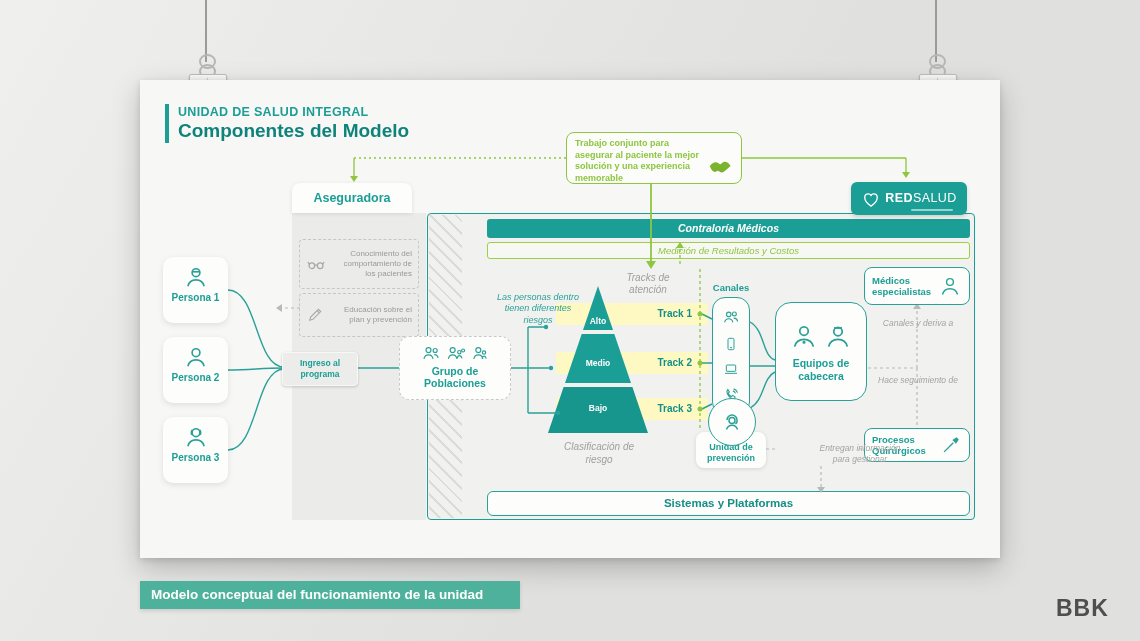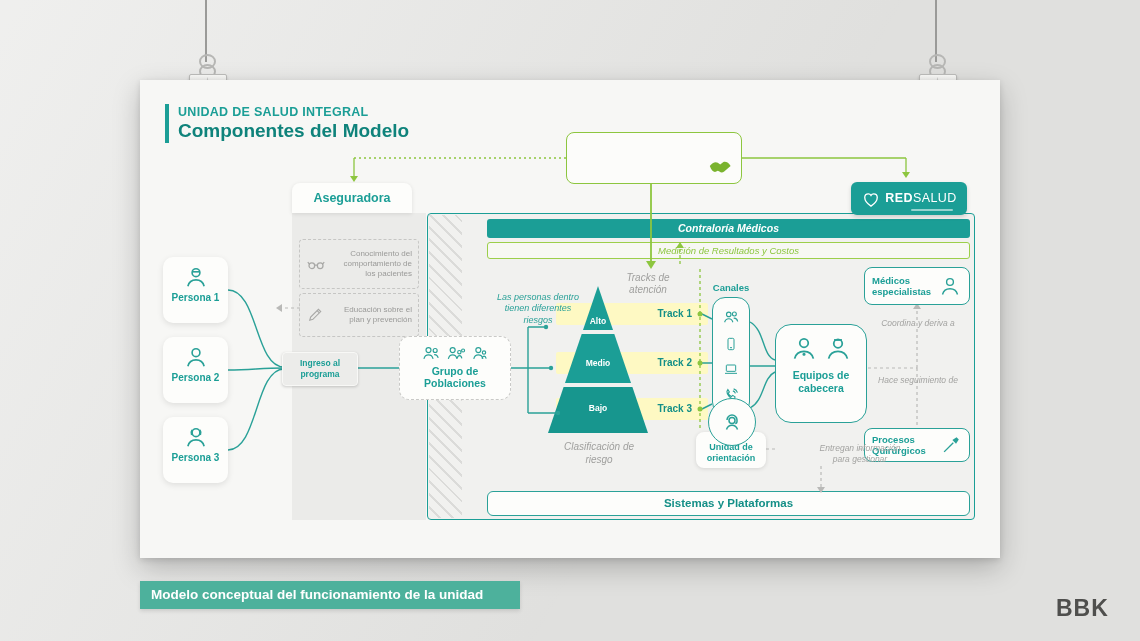--- a/index.html
+++ b/index.html
@@ -85,22 +85,22 @@
   .canales-lbl{left:703px;top:282px;width:56px;text-align:center;font-size:9.5px;font-weight:700;color:#1b9e96;}
   .canales-box{left:712px;top:297px;width:38px;height:118px;border:1.5px solid #2aa198;border-radius:13px;
     background:#fcfcfa;box-sizing:border-box;display:flex;flex-direction:column;align-items:center;
     justify-content:space-around;padding:6px 0;color:#2aa198;}
   .op-circle{left:708px;top:398px;width:46px;height:46px;border-radius:50%;border:1.5px solid #2aa198;
     background:#fdfdfb;display:flex;align-items:center;justify-content:center;color:#2aa198;z-index:6;}
   .unidad{left:696px;top:432px;width:70px;height:36px;background:#fdfdfb;border-radius:8px;
     box-shadow:0 1px 4px rgba(0,0,0,.12);text-align:center;font-size:9px;font-weight:700;color:#1b9e96;
     line-height:1.2;box-sizing:border-box;padding-top:10px;z-index:5;}
   
-  .equipos{left:775px;top:324px;width:92px;height:99px;background:#fdfdfb;border:1.5px solid #2aa198;
-    border-radius:16px;box-sizing:border-box;text-align:center;padding-top:8px;}
+  .equipos{left:775px;top:302px;width:92px;height:99px;background:#fdfdfb;border:1.5px solid #2aa198;
+    border-radius:16px;box-sizing:border-box;text-align:center;padding-top:18px;}
   .equipos .icons{display:flex;justify-content:center;gap:4px;color:#2aa198;}
   .equipos .lbl{font-size:10.5px;font-weight:700;color:#1b9e96;line-height:1.2;margin-top:6px;}
   
   .side-box{left:864px;width:106px;background:#fdfdfb;border:1.5px solid #2aa198;border-radius:8px;
     box-sizing:border-box;display:flex;align-items:center;gap:4px;padding:4px 7px;}
   .side-box .lbl{flex:1;font-size:9.5px;font-weight:700;color:#1b9e96;line-height:1.2;}
   .side-box .ic{color:#2aa198;}
   .medicos{top:267px;height:38px;}
   .procesos{top:428px;height:34px;}
   .rel{font-size:8.5px;font-style:italic;color:#a3a3a1;text-align:center;line-height:1.25;}
@@ -195,20 +195,21 @@
   </g>
   <g fill="#b9b9b7">
     <polygon points="282,304 282,312 276,308"></polygon>
     <polygon points="913,309 921,309 917,303"></polygon>
     <polygon points="913,429 921,429 917,435"></polygon>
     <polygon points="817,487 825,487 821,493"></polygon>
   </g>
 </svg>
 
 <div class="abs note">
+  <div class="txt">Trabajo conjunto para asegurar al paciente la mejor solución y una experiencia memorable</div>
   <svg class="hs icon" width="26" height="16" viewBox="0 0 32 20">
     <path d="M2 10c3-4 7-6 10-4l3 2 4-3c3-1 7 1 9 5l-8 7c-2 1.5-4 1.5-6 0l-2-1-2 1c-2.5 1.5-6-1-8-7z" fill="currentColor"></path>
   </svg>
 </div>
 
 <div class="abs redsalud">
   <svg class="icon" width="20" height="20" viewBox="0 0 24 24">
     <path d="M12 20.5S4.5 15.6 4.5 10.2C4.5 7.6 6.5 5.8 8.8 5.8c1.4 0 2.6.7 3.2 1.8.6-1.1 1.8-1.8 3.2-1.8 2.3 0 4.3 1.8 4.3 4.4 0 5.4-7.5 10.3-7.5 10.3z" fill="none" stroke="#fff" stroke-width="1.6"></path>
   </svg>
   <div class="wordmark"><b>RED</b><span>SALUD</span></div>
@@ -303,21 +304,21 @@
     </svg>
   <svg class="icon" width="20" height="16" viewBox="0 0 24 24" fill="none" stroke="currentColor" stroke-width="1.5">
       <rect x="5" y="6" width="14" height="9.5" rx="1"></rect>
       <path d="M3 18.5h18"></path>
     </svg>
   <svg class="icon" width="18" height="18" viewBox="0 0 24 24" fill="none" stroke="currentColor" stroke-width="1.5">
       <path d="M7.8 4.8l2 3.1-1.6 1.8c.9 2 2.4 3.5 4.3 4.4l1.8-1.6 3.1 2-1 2.7c-4.6.3-10.2-5.3-9.8-9.9l1.2-2.5z"></path>
       <path d="M14.5 6.5c1.7.5 2.9 1.7 3.4 3.4M15.5 3.8c2.6.7 4.4 2.5 5.1 5.1"></path>
     </svg>
 </div>
-<div class="abs unidad">Unidad de orientación</div>
+<div class="abs unidad">Unidad de prevención</div>
 <div class="abs op-circle">
   <svg class="icon" width="24" height="24" viewBox="0 0 24 24" fill="none" stroke="currentColor" stroke-width="1.5">
     <circle cx="12" cy="10.5" r="3"></circle>
       <path d="M6.5 19.5c.9-2.8 3-4.2 5.5-4.2s4.6 1.4 5.5 4.2"></path>
       <path d="M7 10a5 5 0 0 1 10 0"></path>
       <path d="M17 10v1.6a1.8 1.8 0 0 1-1.8 1.8"></path>
   </svg>
 </div>
 
 <div class="abs equipos">
@@ -344,18 +345,18 @@
     </svg>
 </div>
 <div class="abs side-box procesos">
   <div class="lbl">Procesos Quirúrgicos</div>
   <svg class="icon ic" width="22" height="22" viewBox="0 0 24 24" fill="none" stroke="currentColor" stroke-width="1.5">
       <path d="M4.5 19.5L14.5 9.5"></path>
       <path d="M13.5 6.5l4 4 3-4.6-2.4-2.4z" fill="currentColor" stroke="none"></path>
     </svg>
 </div>
 
-<div class="abs rel rel1">Coordina y deriva a</div>
+<div class="abs rel rel1">Canales y deriva a</div>
 <div class="abs rel rel2">Hace seguimiento de</div>
 <div class="abs rel rel3">Entregan información para gestionar</div>
 
 <div class="abs caption">Modelo conceptual del funcionamiento de la unidad</div>
 <div class="abs bbk">BBK</div>
 
 </body></html>

